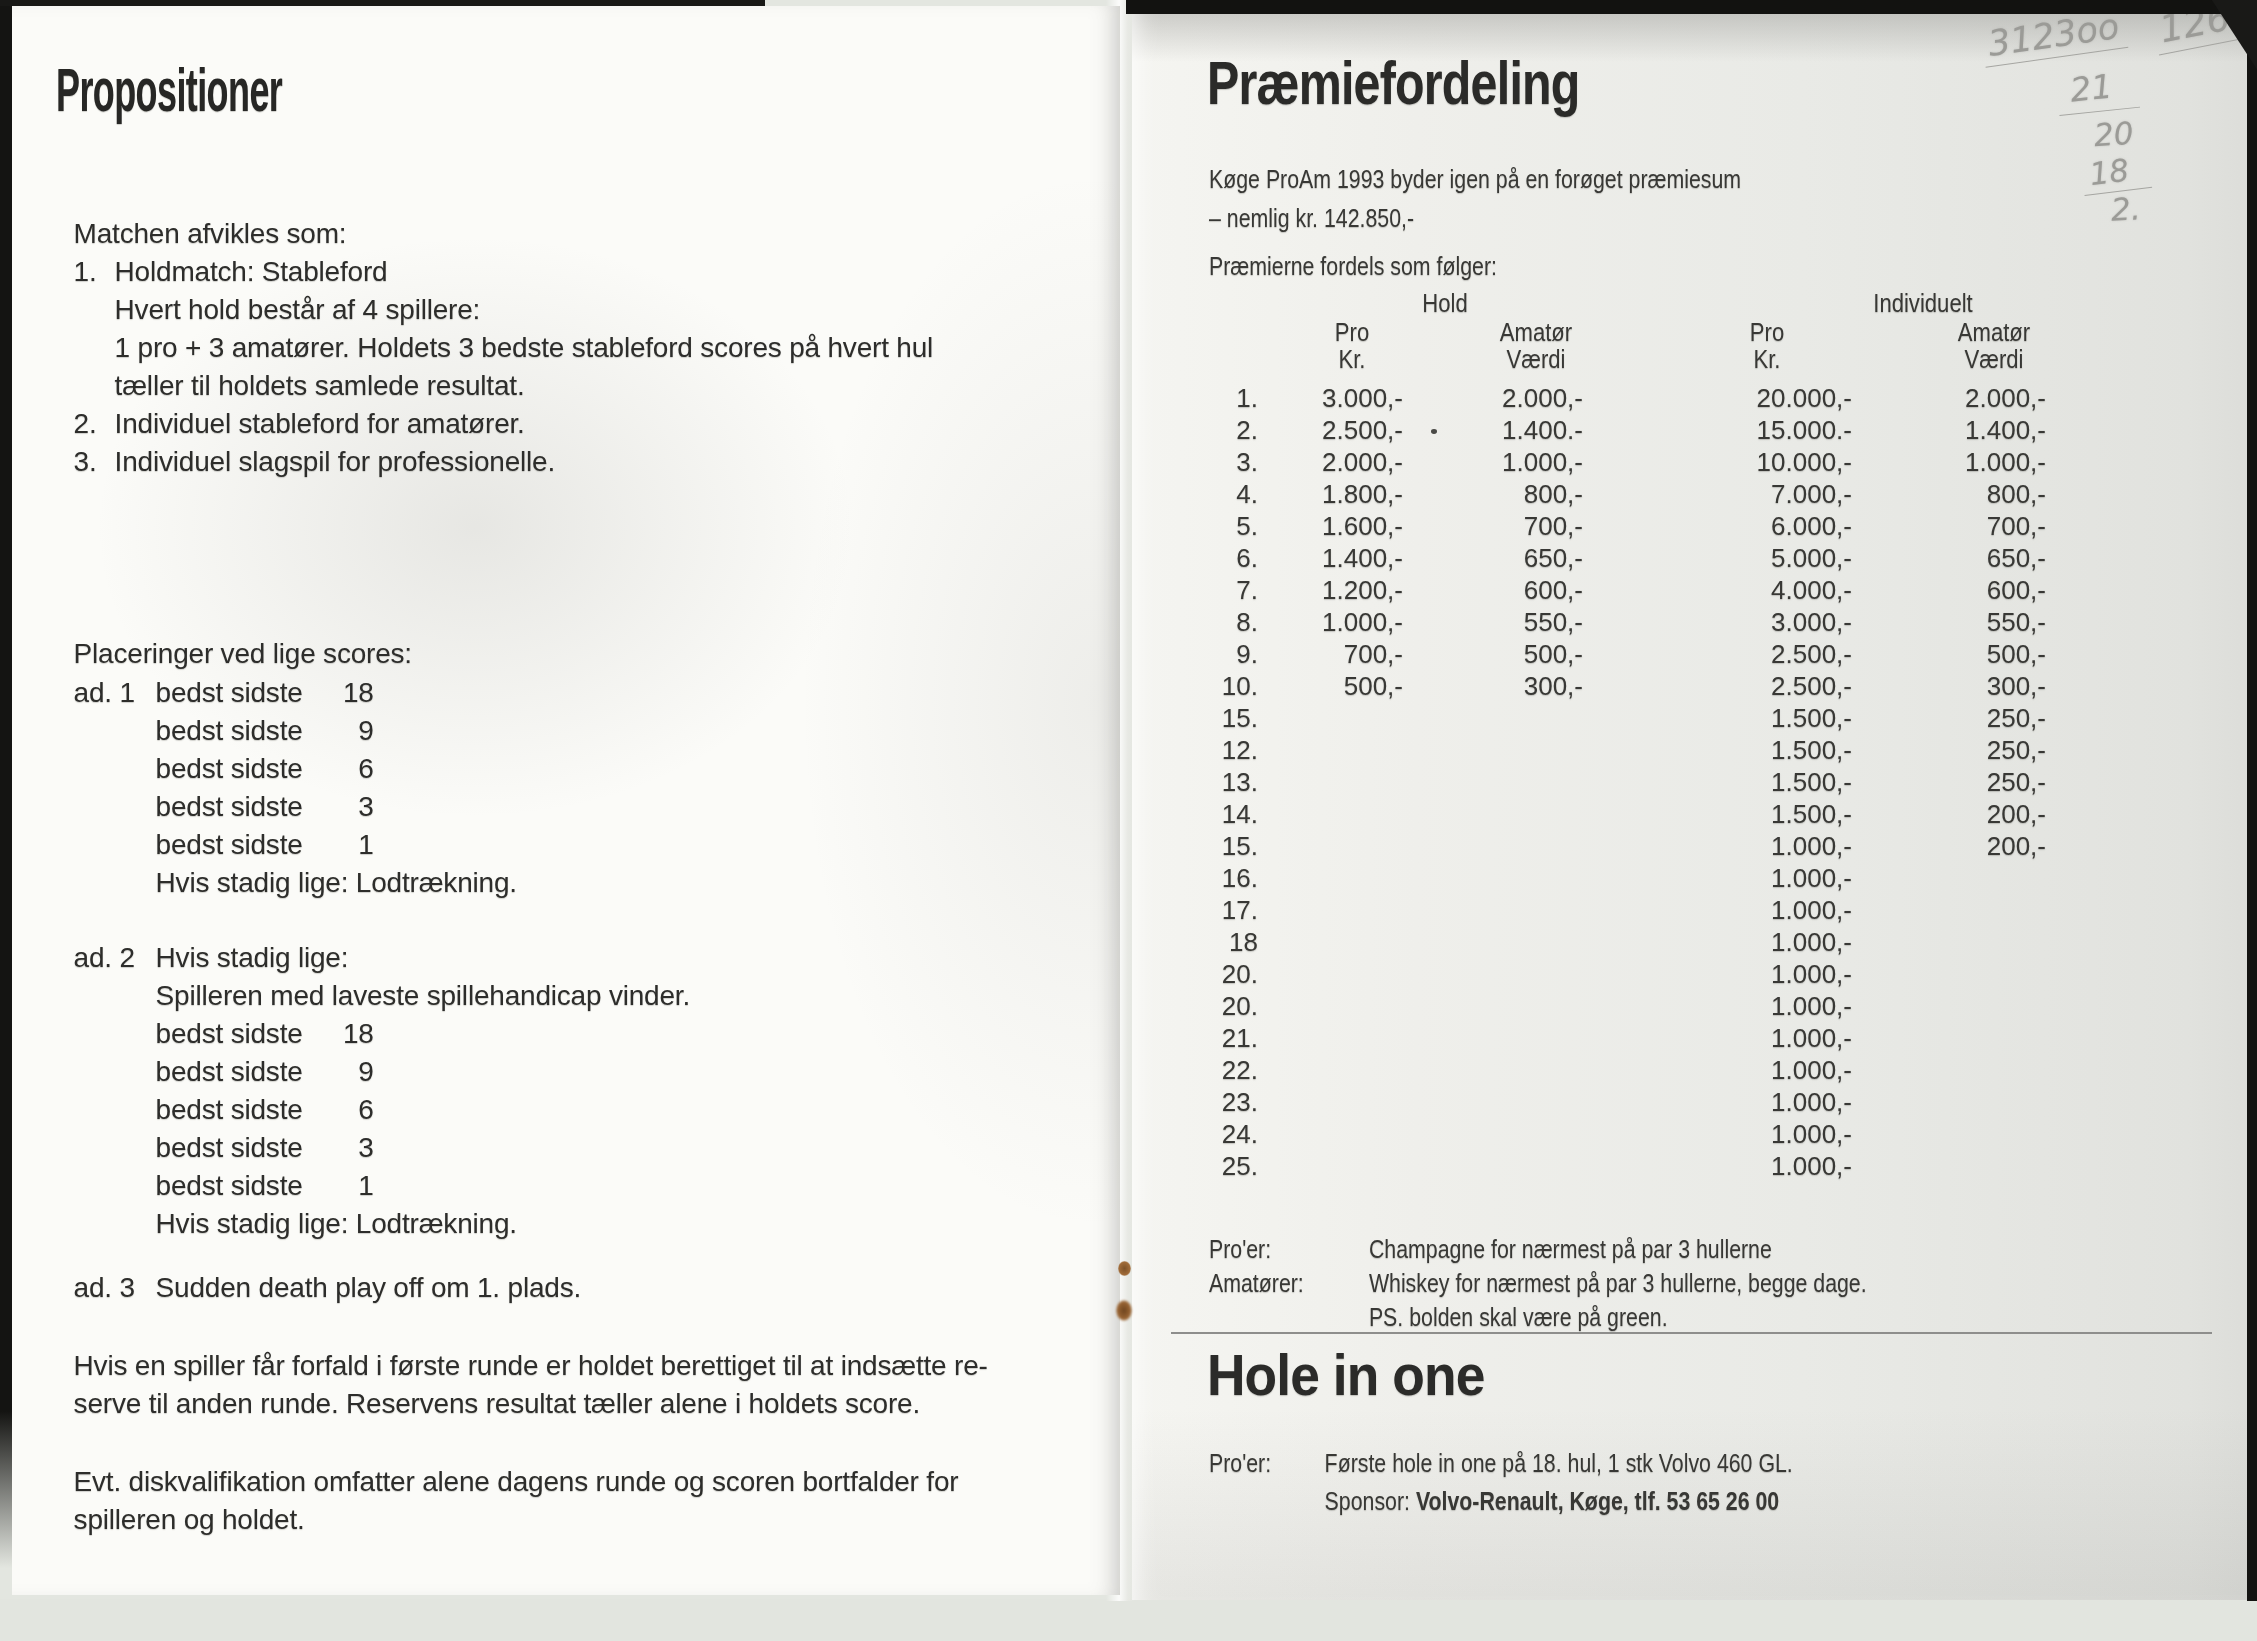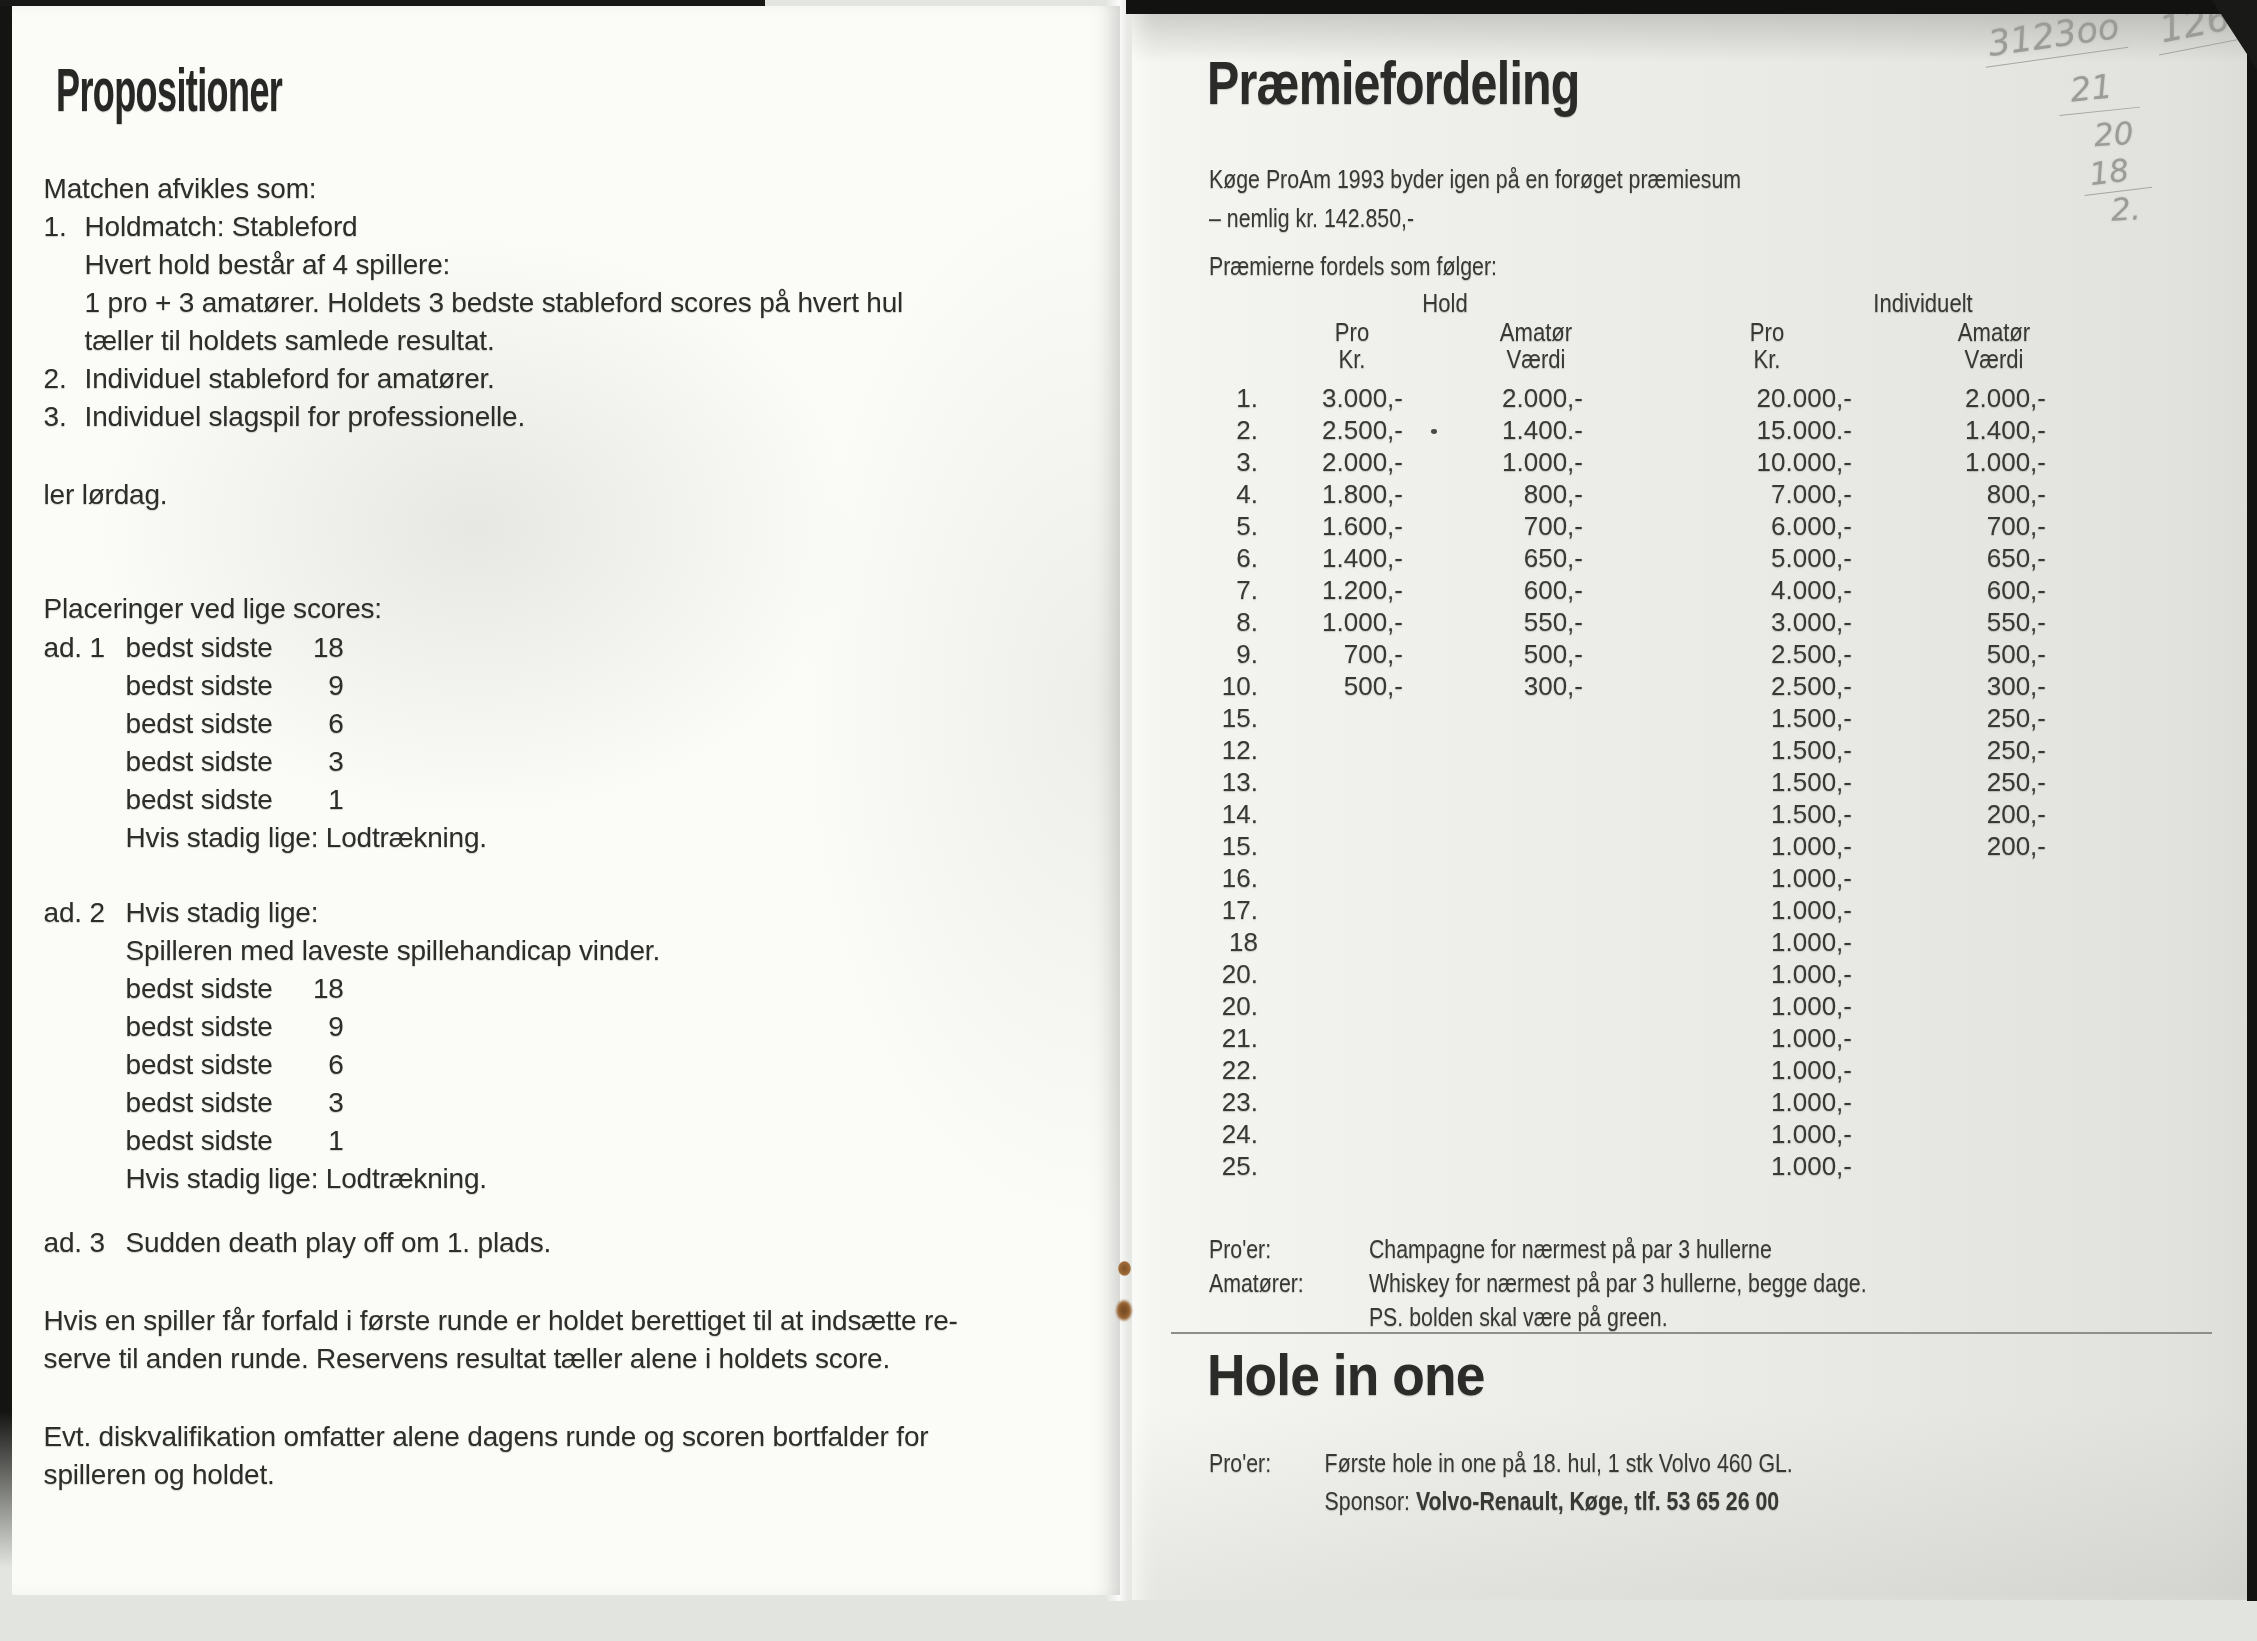--- a/index.html
+++ b/index.html
@@ -41,21 +41,21 @@
   .speck{left:1431px;top:429px;width:5.8px;height:4.8px;border-radius:50%;background:#4a4a46;}
 
   
   .tx{color:#2d2d2b;text-shadow:0 1.4px 1px rgba(105,105,100,0.30);}
   .rtx{color:#383835;text-shadow:0 1.4px 1.2px rgba(115,115,110,0.38);}
 
   
   .lp-title{left:44px;top:52px;font-size:62px;line-height:64px;font-weight:bold;
     letter-spacing:-1px;transform:scaleX(0.58);transform-origin:0 0;color:#272725;}
   .lp-body{font-size:28px;line-height:38px;letter-spacing:-0.2px;}
-  .lp-block{left:32px;width:1048px;}
+  .lp-block{left:62px;width:1048px;margin-top:45px;}
   .num{display:inline-block;width:41px;}
   .adlabel{position:absolute;left:0;top:0;}
   .adrows{margin-left:82px;}
   .vnum{display:inline-block;width:71px;text-align:right;}
 
   
   .rp-title{left:75px;top:50px;font-size:62px;line-height:66px;font-weight:bold;
     letter-spacing:-1px;transform:scaleX(0.78);transform-origin:0 0;color:#2b2b29;}
   .rp-body{font-size:26px;line-height:39px;}
   .cond{transform:scaleX(0.82);transform-origin:0 0;}
@@ -112,21 +112,20 @@
 
           <div><span class="num"></span><span>tæller til holdets samlede resultat.</span></div>
 
           <div><span class="num">2.</span><span>Individuel stableford for amatører.</span></div>
 
           <div><span class="num">3.</span><span>Individuel slagspil for professionelle.</span></div>
         </div>
     </div>
 
     <div class="abs lp-block lp-body tx" style="top:470px;">
-      <div>ler lørdag.</div>
     </div>
 
     <div class="abs lp-block lp-body tx" style="top:584px;">Placeringer ved lige scores:</div>
 
     <div class="abs lp-block lp-body tx" style="top:623px;">
       <span class="adlabel">ad. 1</span>
       <div class="adrows">
 
           <div><span>bedst sidste</span><span class="vnum">18</span></div>
 

